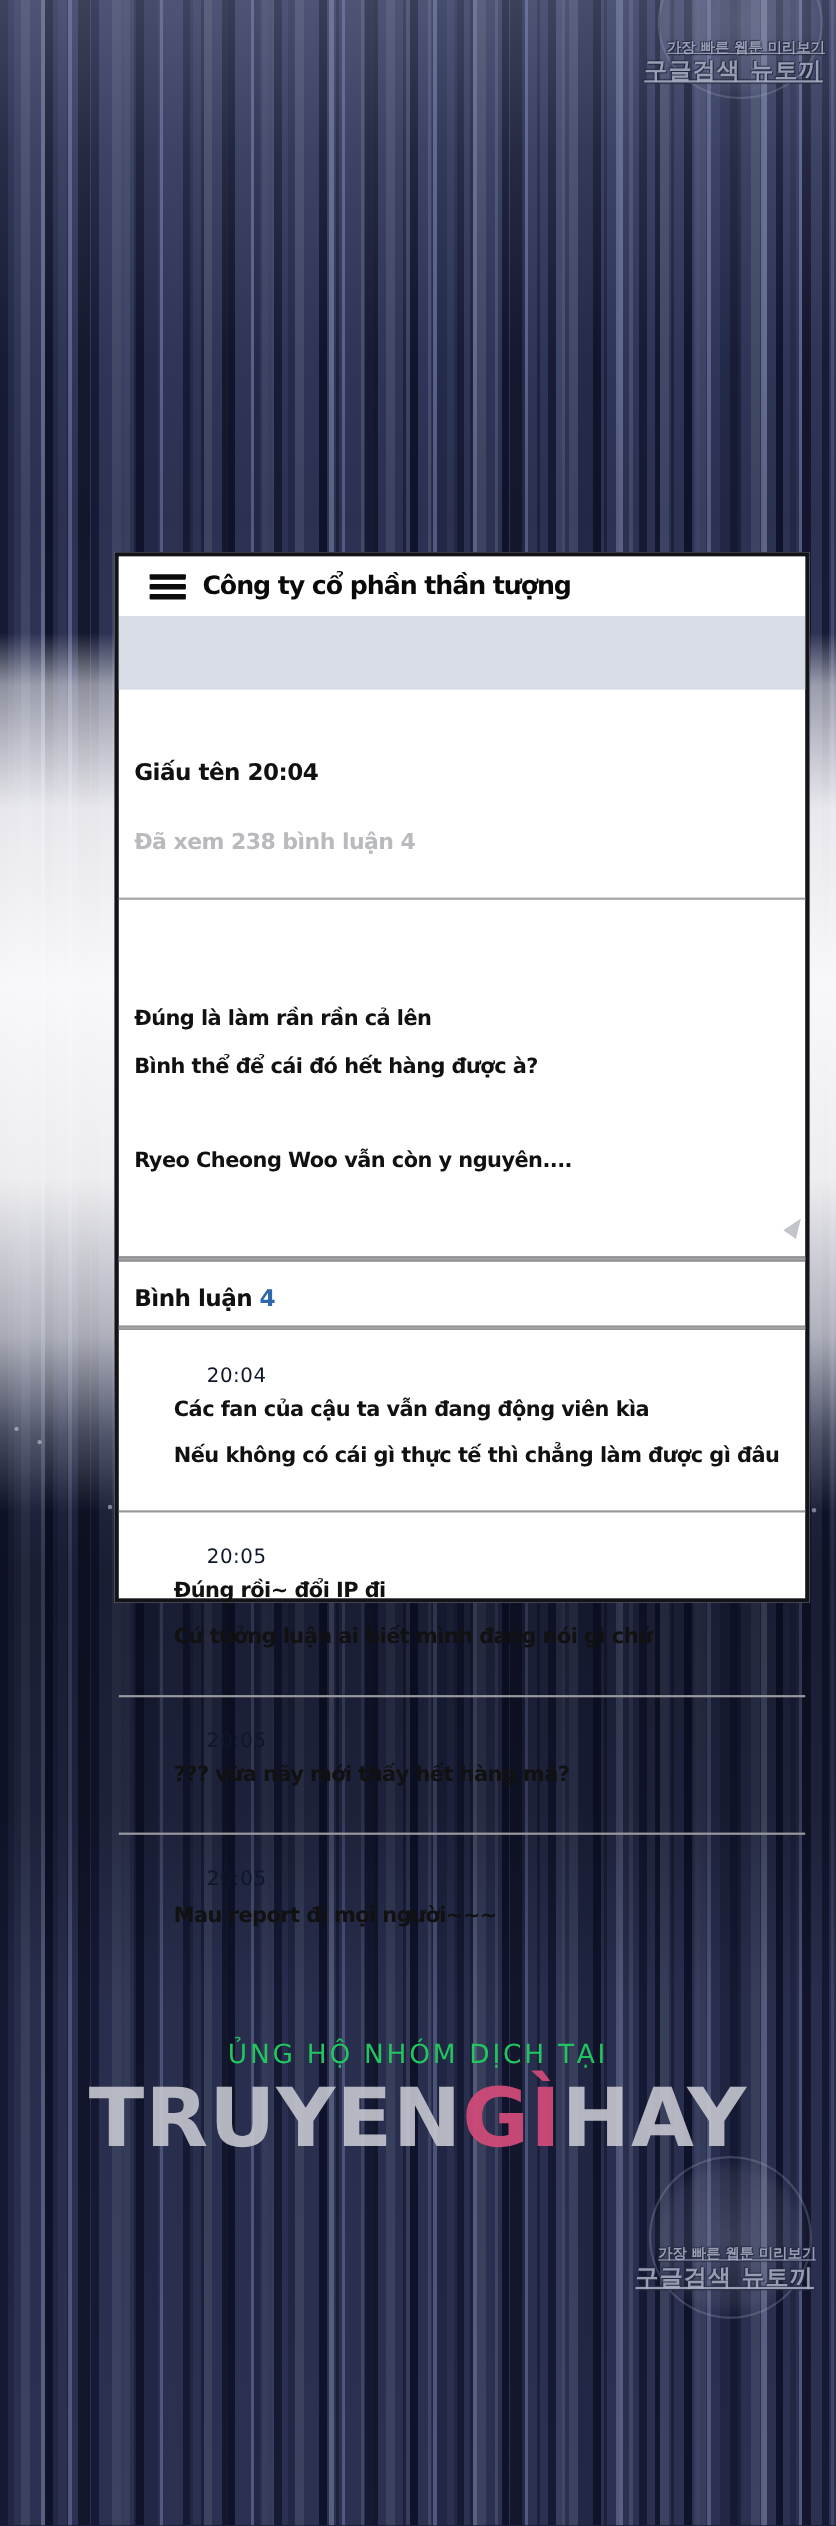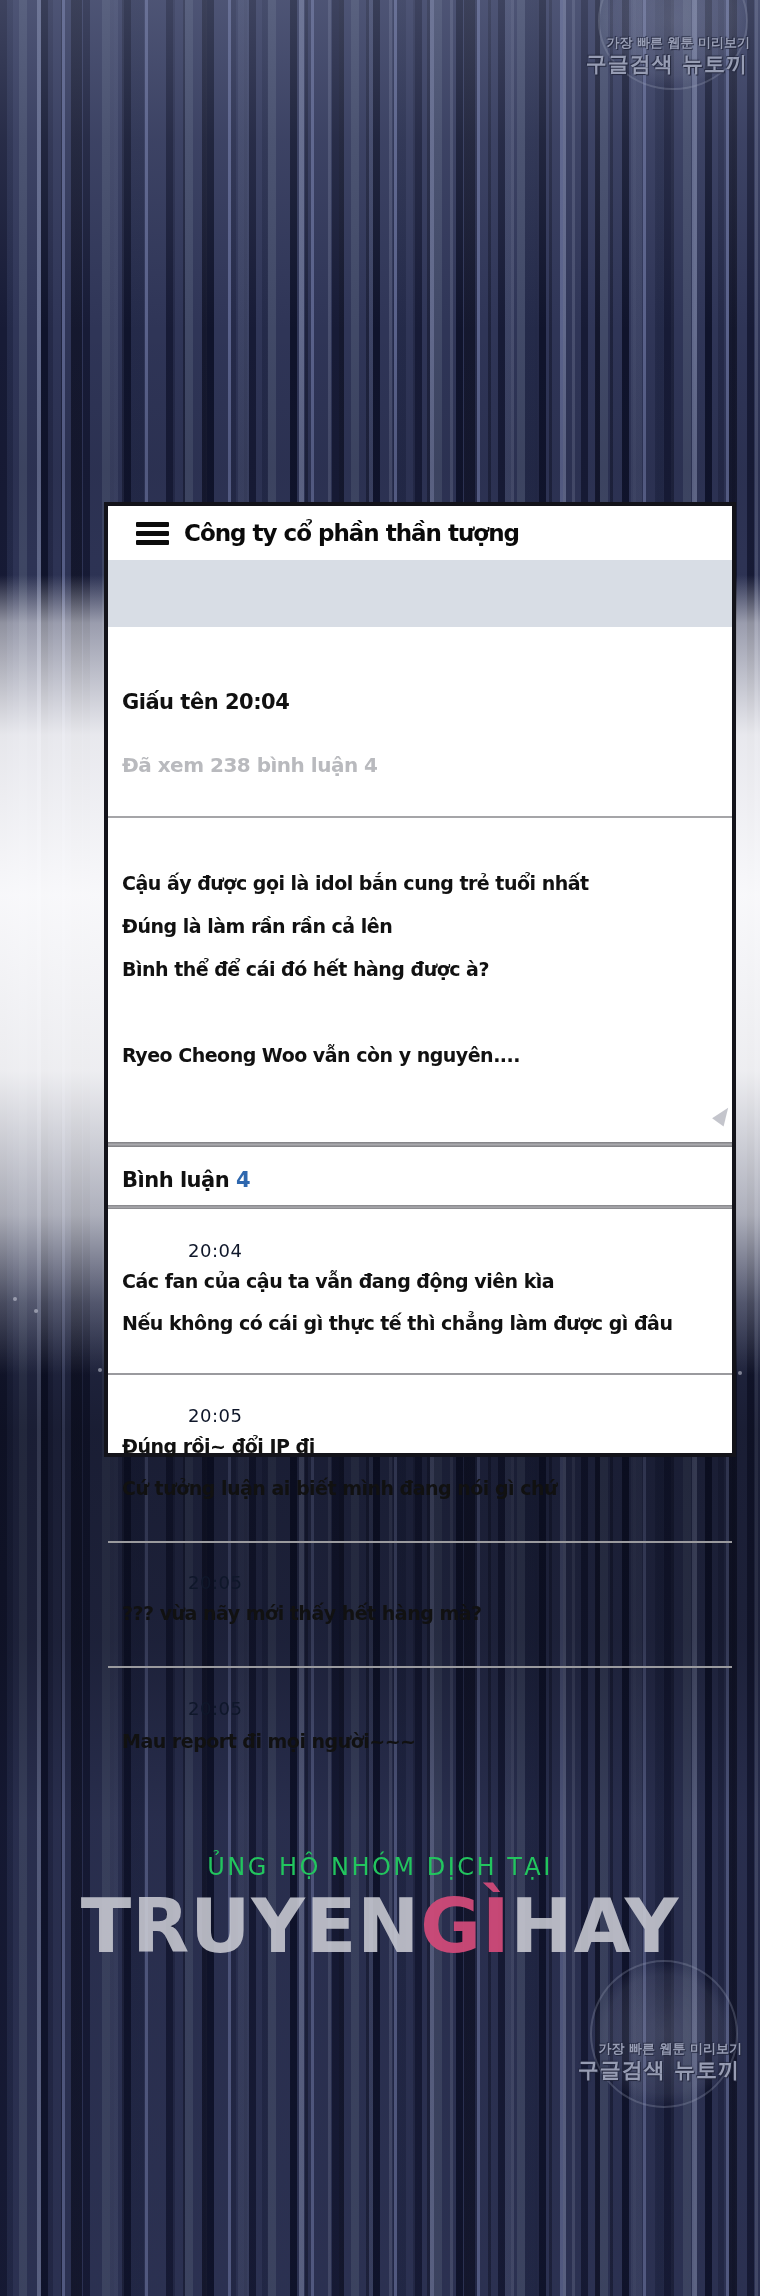--- a/index.html
+++ b/index.html
@@ -45,20 +45,21 @@
   .wm{position:absolute;z-index:4;}
   .wm-circle{
     position:absolute;border-radius:50%;
     border:2px solid rgba(158,164,186,.28);
     background:radial-gradient(rgba(175,180,200,.22),rgba(175,180,200,.10) 58%,rgba(0,0,0,0) 72%);
   }
   .wm-line1,.wm-line2{
     position:absolute;white-space:nowrap;font-weight:bold;text-align:center;
     color:rgba(172,178,200,.85);
     text-shadow:1px 1px 0 rgba(35,40,62,.9),-1px -1px 0 rgba(35,40,62,.7),0 0 2px rgba(35,40,62,.8);
+    text-decoration:underline;
   }
   .wm-line1{font-size:13px;}
   .wm-line2{font-size:21px;letter-spacing:1px;}
 
   
   .card{
     position:absolute;left:104px;top:502px;width:632px;height:955px;
     background:#ffffff;border:4px solid #13131a;box-sizing:border-box;z-index:3;
   }
   .card-header{
@@ -72,21 +73,21 @@
   }
   .banner{position:absolute;left:0;right:0;top:54px;height:67px;background:#d8dde5;}
   .t{position:absolute;left:14px;right:8px;white-space:nowrap;color:#111;}
   .bold{font-weight:bold;letter-spacing:-.5px;}
   .post-title,.post-author{font-size:21px;}
   .post-meta{font-size:20px;color:#b9babe;}
   .body-line{font-size:19px;}
   .comments-title{font-size:21px;}
   .blue{color:#2e67ae;}
   .time{left:80px;font-size:18px;font-weight:normal;letter-spacing:.5px;color:#0f172a;}
-  .cmt{font-size:19px;}
+  .cmt{font-size:19px;margin-left:36px;}
   .hr{position:absolute;left:0;right:0;background:#a5a5a8;height:2px;}
   .hr.mid{background:#9a9a9e;}
   .hr.thick{height:5px;background:linear-gradient(180deg,#7e7e82,#a9a9ad 50%,#7e7e82);}
   .hr.thick2{height:4px;background:linear-gradient(180deg,#828286,#ababaf 55%,#828286);}
 
   
   .cursor{
     position:absolute;left:716px;top:1106px;width:0;height:0;z-index:5;opacity:.8;
     border-left:7px solid rgba(0,0,0,0);border-right:7px solid rgba(0,0,0,0);
     border-bottom:18px solid #b5b6bf;transform:rotate(35deg);
@@ -133,21 +134,20 @@
         </div>
       <div class="card-title">Công ty cổ phần thần tượng</div>
     </div>
     <div class="banner"></div>
 
     <div class="t bold post-author" style="top:184px">Giấu tên 20:04</div>
     <div class="t bold post-meta" style="top:247px">Đã xem 238 bình luận 4</div>
 
     <div class="hr" style="top:310px"></div>
 
-    <div class="t bold body-line" style="top:366px">Cậu ấy được gọi là idol bắn cung trẻ tuổi nhất</div>
     <div class="t bold body-line" style="top:409px">Đúng là làm rần rần cả lên</div>
     <div class="t bold body-line" style="top:452px">Bình thể để cái đó hết hàng được à?</div>
     <div class="t bold body-line" style="top:538px">Ryeo Cheong Woo vẫn còn y nguyên....</div>
 
     <div class="hr thick" style="top:636px"></div>
 
     <div class="t bold comments-title" style="top:662px">
       <span>Bình luận</span>
       <span class="blue">4</span>
     </div>

